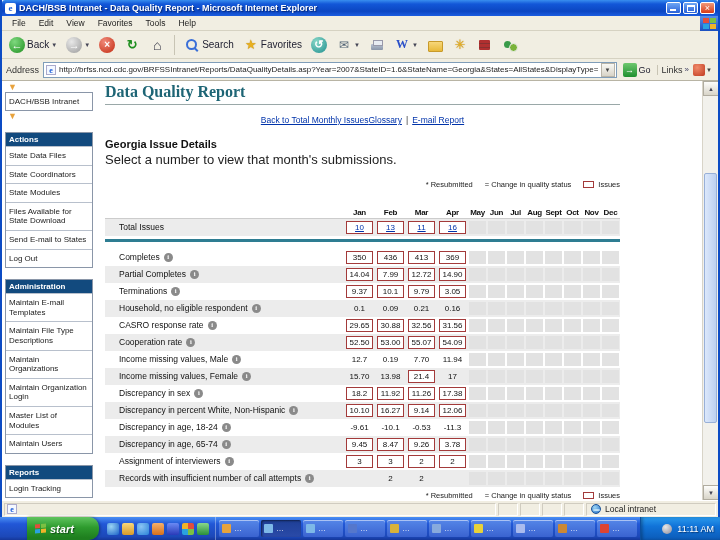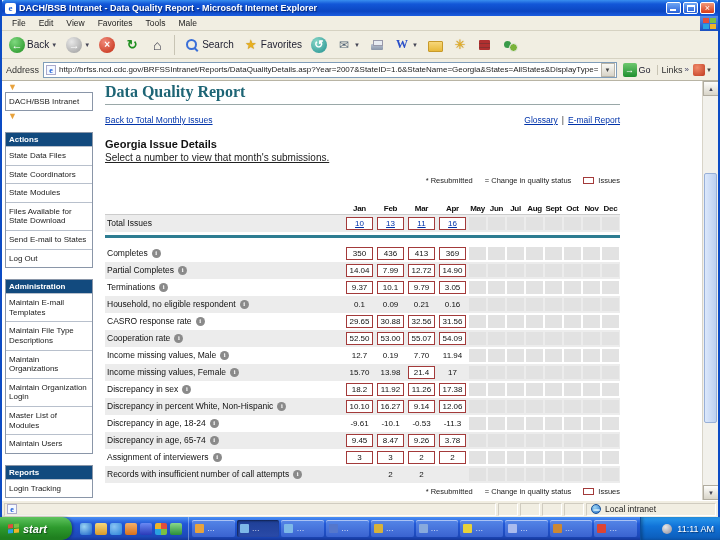--- a/index.html
+++ b/index.html
@@ -95,36 +95,36 @@
   .side-arrow{color:#e8a33d;font-size:9px;line-height:10px;padding-left:3px;}
   .side-box{border:1px solid #8a96a8;background:#fff;font-size:8px;color:#222;padding:4px 3px;}
   .side-section{margin-top:11px;border:1px solid #8a96a8;}
   .side-header{background:#124a7e;color:#fff;font-weight:bold;font-size:8px;padding:2px 3px;}
   .side-item{padding:4px 3px;font-size:8px;color:#222;line-height:1.2;border-top:1px solid #b8c0cc;}
   .side-item:first-of-type{border-top:none;}
 
   .main{position:absolute;left:103px;top:2px;width:515px;}
   .page-title{font-family:"Liberation Serif",serif;font-weight:bold;font-size:16px;color:#1e6575;
     padding-bottom:3px;border-bottom:1px solid #9aa8a8;}
-  .links-row{display:flex;justify-content:space-between;align-items:center;margin-top:10px;font-size:8.5px;}
+  .links-row{display:flex;justify-content:center;align-items:center;margin-top:10px;font-size:8.5px;}
   .lnk{color:#0033aa;text-decoration:underline;cursor:pointer;}
   .right-links{display:flex;gap:4px;align-items:center;}
   .sep{color:#333;}
   .heading{font-size:11px;font-weight:bold;color:#111;margin-top:13px;}
-  .subheading{font-size:10px;color:#222;margin-top:2px;text-decoration:underline;}
+  .subheading{font-size:13px;color:#222;margin-top:2px;}
   .legend{display:flex;justify-content:flex-end;align-items:center;gap:12px;font-size:7.5px;
     color:#222;margin-top:13px;}
   .legend-box{display:inline-block;width:11px;height:7px;border:1px solid #a33a3a;background:#fff;margin-right:-8px;}
 
   .report{margin-top:18px;}
   .trow{display:flex;align-items:center;height:17px;font-size:8.5px;color:#111;}
   .trow.mh-row{height:12px;border-bottom:1px solid #ccc;}
   .trow.alt{background:#ececec;}
   .trow.total{background:#ececec;}
-  .tlabel{width:239px;display:flex;gap:4px;padding-left:2px;line-height:1;}
+  .tlabel{width:239px;display:flex;gap:4px;padding-left:14px;line-height:1;}
   .cell{display:flex;align-items:center;justify-content:center;}
   .cell.wide{width:31px;}
   .cell.narrow{width:19px;}
   .mh{font-size:8px;font-weight:bold;letter-spacing:-0.3px;}
   .val{display:inline-block;min-width:27px;text-align:center;font-size:8px;padding:1px 0;}
   .val.boxed{border:1px solid #a33a3a;background:#fff;}
   .vlink{color:#0033aa;text-decoration:underline;cursor:pointer;}
   .fill{display:block;width:17px;height:13px;background:#e2e2e2;}
   .info{width:9px;height:9px;border-radius:50%;background:#8a8a8a;color:#fff;font-size:6.5px;
     font-weight:bold;font-family:"Liberation Serif",serif;display:inline-flex;align-items:center;
@@ -149,21 +149,21 @@
   .sb-zone{width:130px;display:flex;align-items:center;gap:4px;padding-left:4px;font-size:8.5px;color:#222;}
   .globe{width:10px;height:10px;border-radius:50%;background:radial-gradient(circle at 35% 30%,#9ad4f4,#2a72c8);
     border:1px solid #1a5298;position:relative;}
   .globe::after{content:"";position:absolute;left:1px;top:4px;width:7px;height:2px;background:#bfe2f8;border-radius:50%;}
 
   
   .taskbar{position:absolute;left:0;right:0;bottom:0;height:23px;display:flex;align-items:stretch;
     background:linear-gradient(180deg,#4a90f4 0%,#2257d7 30%,#1c48b8 85%,#15379a 100%);}
   .start-btn{width:72px;display:flex;align-items:center;gap:4px;padding-left:8px;
     background:linear-gradient(180deg,#5fc45f 0%,#2e9b2e 45%,#1f7f1f 90%);
-    border-radius:0 10px 10px 0;box-shadow:1px 0 3px rgba(0,0,0,.4);}
+    border-radius:0 10px 10px 0;box-shadow:1px 0 3px rgba(0,0,0,.4);margin-left:27px;}
   .start-flag{display:grid;grid-template-columns:5px 5px;grid-template-rows:4px 4px;gap:1px;transform:skewY(-5deg);}
   .start-label{color:#fff;font-weight:bold;font-style:italic;font-size:11px;text-shadow:1px 1px 1px #14501a;}
   .quick-launch{display:flex;align-items:center;gap:3px;padding:0 6px 0 8px;border-right:1px solid rgba(255,255,255,.35);}
   .ql-icon{width:12px;height:12px;border-radius:2px;}
   .ql-0{background:radial-gradient(circle at 35% 30%,#9ad4f4,#1a62c8);}
   .ql-1{background:linear-gradient(#f7d77a,#d89a2a);}
   .ql-2{background:radial-gradient(circle at 35% 30%,#8ac4f4,#2a82d8);}
   .ql-3{background:linear-gradient(#f4b06a,#d8701a);}
   .ql-4{background:linear-gradient(#6a8af4,#2a3ab8);}
   .ql-5{background:conic-gradient(#e14e3c 0 25%,#7bc043 0 50%,#2aa2e0 0 75%,#f0b429 0);}
@@ -201,21 +201,21 @@
       </span>
     </div>
 
     <div class="menubar">
       <span class="menu-items">
           <span class="menu-item">File</span>
           <span class="menu-item">Edit</span>
           <span class="menu-item">View</span>
           <span class="menu-item">Favorites</span>
           <span class="menu-item">Tools</span>
-          <span class="menu-item">Male</span>
+          <span class="menu-item">Help</span>
         </span>
       <span class="menubar-logo">
         <i class="f r"></i>
           <i class="f g"></i>
           <i class="f b"></i>
           <i class="f y"></i>
       </span>
     </div>
 
     <div class="toolbar">

